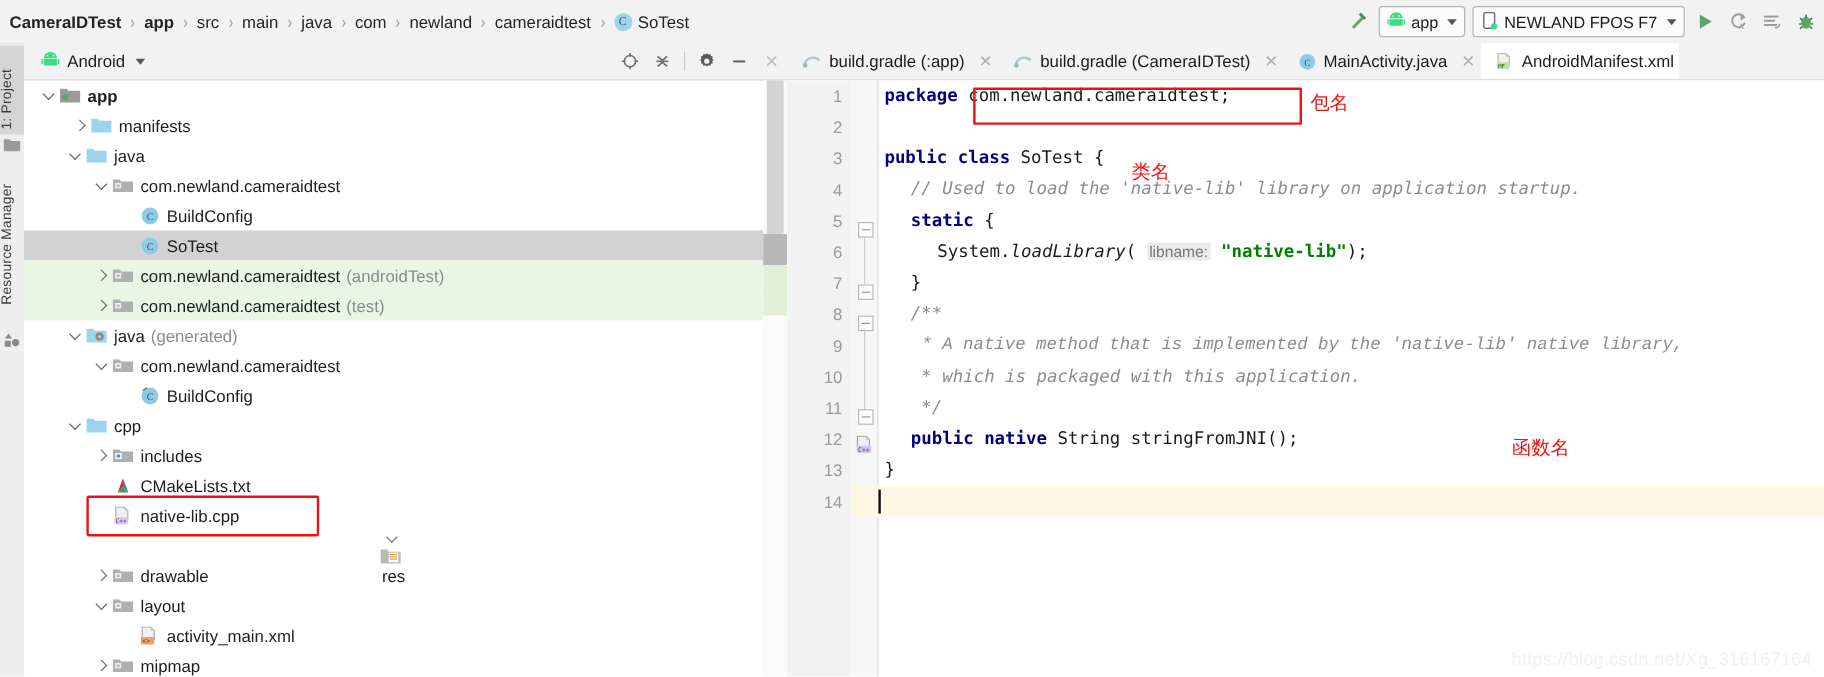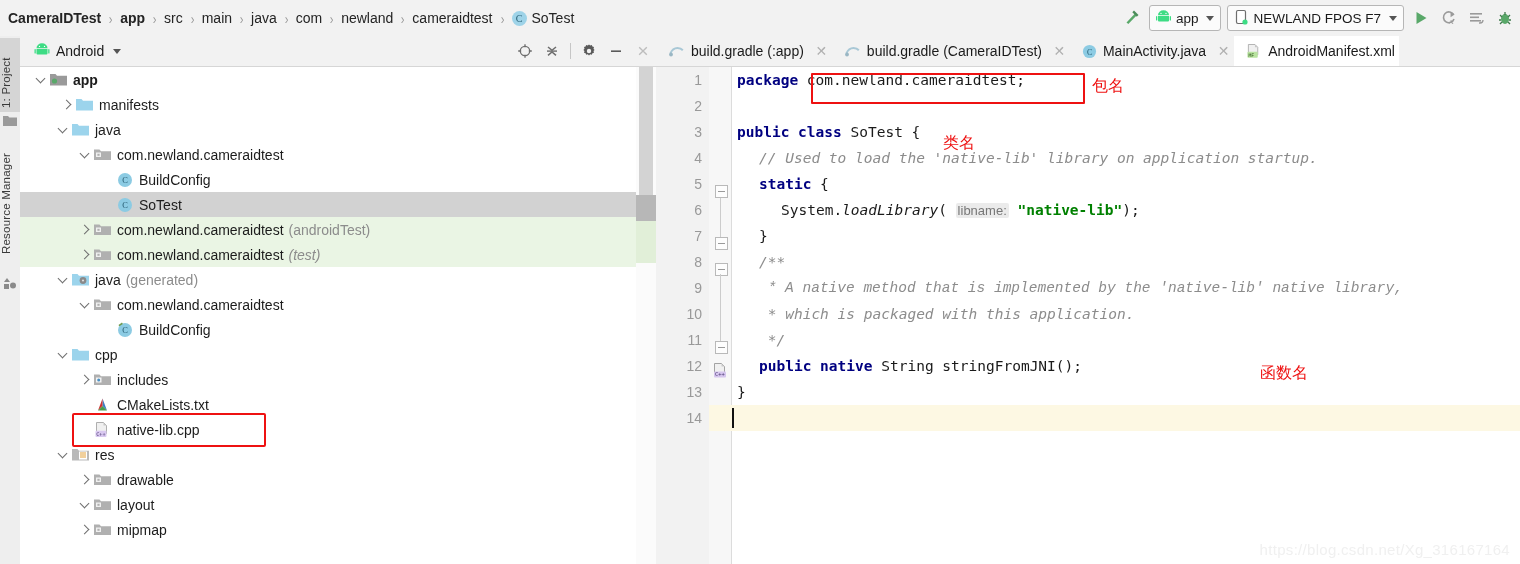--- a/index.html
+++ b/index.html
@@ -390,21 +390,21 @@
         <div class="row green" style="padding-left: 58px;">
           <span class="arrow "></span>
           <span class="ficon">
             <svg width="17" height="15" viewBox="0 0 17 15">
               <path d="M0 2.5 h5.5 l1.5 1.7 H17 V13 H0 Z" fill="#b0b0b0"></path>
               <rect x="2" y="5.5" width="5" height="4.5" fill="#f0f0f0"></rect>
               <rect x="3.4" y="6.8" width="2.2" height="2" fill="#b0b0b0"></rect>
             </svg>
           </span>
           <span class="lbl">com.newland.cameraidtest</span>
-          <span class="dim" style="margin-left: 5px; font-style: italic;">(test)</span>
+          <span class="dim" style="margin-left: 5px;">(test)</span>
         </div>
         <div class="row" style="padding-left: 36px;">
           <span class="arrow down"></span>
           <span class="ficon">
             <svg width="17" height="15" viewBox="0 0 17 15">
               <path d="M0 2 h5.5 l1.5 1.7 H17 V13.5 H0 Z" fill="#9cd4ec"></path>
               <circle cx="11" cy="8.5" r="3.4" fill="#8a8a8a"></circle>
               <circle cx="11" cy="8.5" r="1.1" fill="#dcdcdc"></circle>
             </svg>
           </span>
@@ -471,21 +471,21 @@
             <svg width="17" height="16" viewBox="0 0 17 16">
               <path d="M2.5 .5 h7 l3 3 v8 h-10 Z" fill="#f0f0f0" stroke="#a6a6a6" stroke-width=".9"></path>
               <path d="M9.5 .5 v3 h3 Z" fill="#c6c6c6"></path>
               <rect x="1.5" y="8.8" width="11" height="6.2" rx="1" fill="#d9c8f0"></rect>
               <text x="2.2" y="13.6" font-size="5.2" fill="#4a3a70" font-family="DejaVu Sans Mono, monospace">C++</text>
             </svg>
           </span>
           <span class="lbl">native-lib.cpp</span>
         </div>
         <div class="hl-box" style="left: 52px; top: 346px; width: 190px; height: 30px;"></div>
-        <div class="row" style="padding-left: 36px;">
+        <div class="row" style=" flex-direction: column;">
           <span class="arrow down"></span>
           <span class="ficon">
             <svg width="17" height="15" viewBox="0 0 17 15">
               <path d="M0 2 h5.5 l1.5 1.7 H17 V13.5 H0 Z" fill="#b9b9b9"></path>
               <rect x="7" y="4.5" width="8" height="8" fill="#fff"></rect>
               <path d="M8 6 h6 M8 8 h6 M8 10 h6" stroke="#e3a23a" stroke-width="1.1"></path>
             </svg>
           </span>
           <span class="lbl">res</span>
         </div>
@@ -503,20 +503,32 @@
         <div class="row" style="padding-left: 58px;">
           <span class="arrow down"></span>
           <span class="ficon">
             <svg width="17" height="15" viewBox="0 0 17 15">
               <path d="M0 2.5 h5.5 l1.5 1.7 H17 V13 H0 Z" fill="#b0b0b0"></path>
               <rect x="2" y="5.5" width="5" height="4.5" fill="#f0f0f0"></rect>
               <rect x="3.4" y="6.8" width="2.2" height="2" fill="#b0b0b0"></rect>
             </svg>
           </span>
           <span class="lbl">layout</span>
+        </div>
+        <div class="row" style="padding-left: 80px;">
+          <span class="arrow none"></span>
+          <span class="ficon">
+            <svg width="17" height="16" viewBox="0 0 17 16">
+              <path d="M2.5 .5 h7 l3 3 v8 h-10 Z" fill="#f0f0f0" stroke="#a6a6a6" stroke-width=".9"></path>
+              <path d="M9.5 .5 v3 h3 Z" fill="#c6c6c6"></path>
+              <rect x="1.5" y="8.8" width="11" height="6.2" rx="1" fill="#f0a06a"></rect>
+              <text x="2.6" y="13.6" font-size="5.6" fill="#6b3410" font-family="DejaVu Sans Mono, monospace">&lt;&gt;</text>
+            </svg>
+          </span>
+          <span class="lbl">activity_main.xml</span>
         </div>
         <div class="row" style="padding-left: 58px;">
           <span class="arrow "></span>
           <span class="ficon">
             <svg width="17" height="15" viewBox="0 0 17 15">
               <path d="M0 2.5 h5.5 l1.5 1.7 H17 V13 H0 Z" fill="#b0b0b0"></path>
               <rect x="2" y="5.5" width="5" height="4.5" fill="#f0f0f0"></rect>
               <rect x="3.4" y="6.8" width="2.2" height="2" fill="#b0b0b0"></rect>
             </svg>
           </span>

